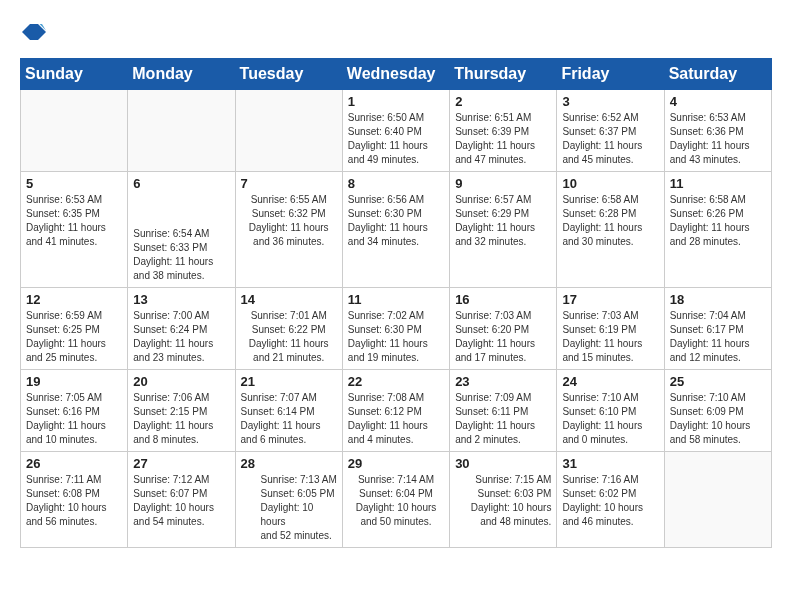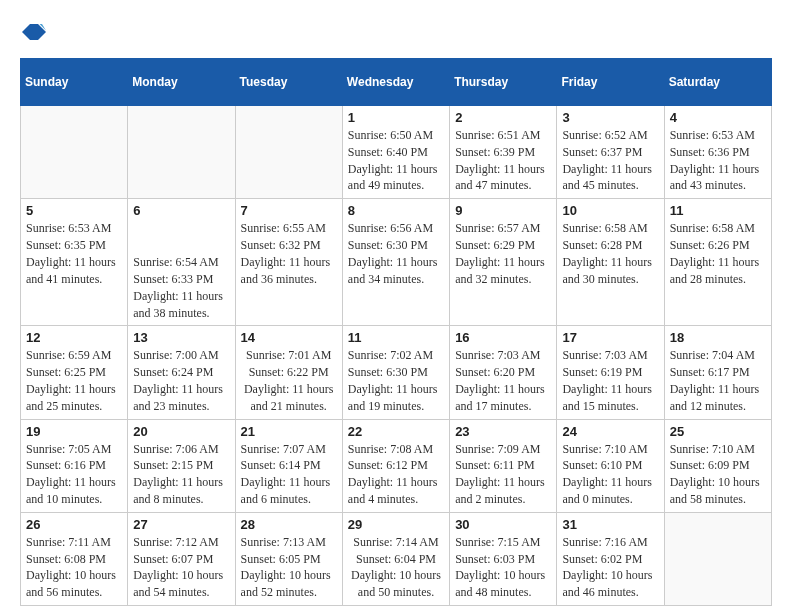--- a/index.html
+++ b/index.html
@@ -45,46 +45,45 @@
       color: #555;
     }
     .calendar {
       width: 100%;
       border-collapse: collapse;
       border: 1px solid #ccc;
     }
     .calendar th {
       background-color: #1a5ba8;
       color: #fff;
-      font-size: 12px;
+      font-size: 16px;
       font-weight: bold;
-      padding: 16px 4px;
+      padding: 6px 4px;
       text-align: left;
       border: 1px solid #1a5ba8;
     }
     .calendar td {
       border: 1px solid #ccc;
       vertical-align: top;
       padding: 4px 5px;
       font-size: 10px;
       color: #333;
       width: 107px;
       height: 80px;
     }
     .day-number {
       font-size: 13px;
       font-weight: bold;
       margin-bottom: 2px;
       color: #222;
     }
     .day-info {
-      font-size: 12px;
+      font-size: 10px;
       line-height: 1.4;
       color: #333;
-      font-family: Liberation Serif, serif;
     }
     .empty-cell {
       background: #f9f9f9;
     }
   </style>
 </head>
 <body>
 
 <div class="header">
   <div class="logo">
@@ -161,21 +160,21 @@
         </td>
         <td>
           <div class="day-number">6</div>
           <div class="day-info" style="white-space: pre-line; margin-top: 36px;">Sunrise: 6:54 AM
 Sunset: 6:33 PM
 Daylight: 11 hours
 and 38 minutes.</div>
         </td>
         <td>
           <div class="day-number">7</div>
-          <div class="day-info" style="white-space: pre-line;">Sunrise: 6:55 AM
+          <div class="day-info" style="white-space: pre-line; text-align: center;">Sunrise: 6:55 AM
 Sunset: 6:32 PM
 Daylight: 11 hours
 and 36 minutes.</div>
         </td>
         <td>
           <div class="day-number">8</div>
           <div class="day-info" style="white-space: pre-line;">Sunrise: 6:56 AM
 Sunset: 6:30 PM
 Daylight: 11 hours
 and 34 minutes.</div>
@@ -314,35 +313,35 @@
         </td>
         <td>
           <div class="day-number">27</div>
           <div class="day-info" style="white-space: pre-line;">Sunrise: 7:12 AM
 Sunset: 6:07 PM
 Daylight: 10 hours
 and 54 minutes.</div>
         </td>
         <td>
           <div class="day-number">28</div>
-          <div class="day-info" style="white-space: pre-line;">Sunrise: 7:13 AM
+          <div class="day-info" style="white-space: pre-line; margin-left: 20px;">Sunrise: 7:13 AM
 Sunset: 6:05 PM
 Daylight: 10 hours
 and 52 minutes.</div>
         </td>
         <td>
           <div class="day-number">29</div>
           <div class="day-info" style="white-space: pre-line; text-align: center;">Sunrise: 7:14 AM
 Sunset: 6:04 PM
 Daylight: 10 hours
 and 50 minutes.</div>
         </td>
         <td>
           <div class="day-number">30</div>
-          <div class="day-info" style="white-space: pre-line;">Sunrise: 7:15 AM
+          <div class="day-info" style="white-space: pre-line; text-align: right;">Sunrise: 7:15 AM
 Sunset: 6:03 PM
 Daylight: 10 hours
 and 48 minutes.</div>
         </td>
         <td>
           <div class="day-number">31</div>
           <div class="day-info" style="white-space: pre-line;">Sunrise: 7:16 AM
 Sunset: 6:02 PM
 Daylight: 10 hours
 and 46 minutes.</div>

